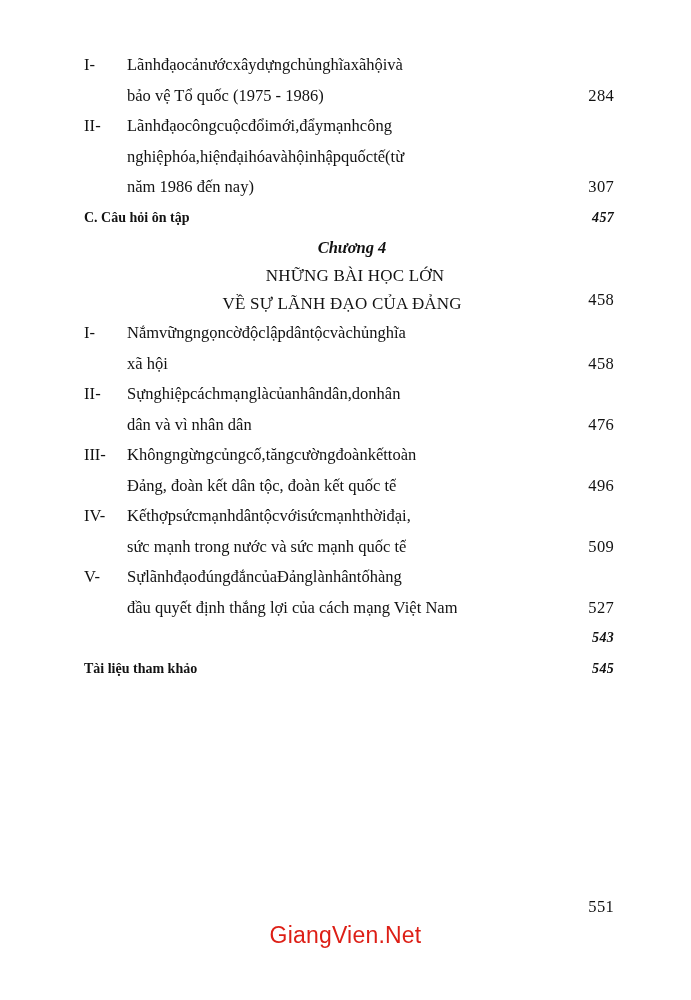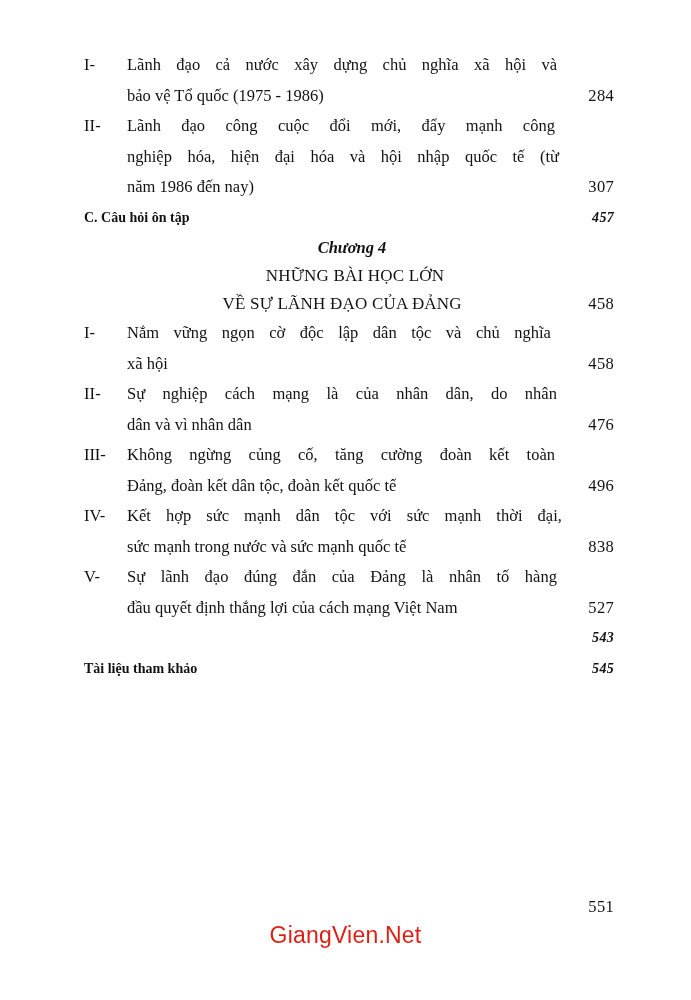--- a/index.html
+++ b/index.html
@@ -74,21 +74,21 @@
     margin-left: auto;
     padding-left: 10px;
     text-align: right;
     font-size: 16.5px;
     letter-spacing: 0.3px;
   }
 
   
   .just {
     display: flex;
-    justify-content: space-between;
+    justify-content: flex-start;
     width: 430px;
     font-size: 16.5px;
     line-height: 30.5px;
     white-space: nowrap;
   }
   .just.w428 { width: 428px; }
   .just.w424 { width: 424px; }
   .just.w432 { width: 432px; }
   .just.w435 { width: 435px; }
 
@@ -116,21 +116,21 @@
   }
   .chap-label {
     font-style: italic;
     font-weight: bold;
     font-size: 16.5px;
     line-height: 29px;
     padding-left: 6px;
   }
   .chap-title-row {
     display: flex;
-    align-items: center;
+    align-items: flex-start;
     width: 100%;
   }
   .chap-title {
     flex: 1 1 auto;
     text-align: center;
     font-size: 17px;
     line-height: 28px;
     letter-spacing: 0.2px;
     padding-left: 12px;
   }
@@ -327,21 +327,21 @@
           <span>dân</span>
           <span>tộc</span>
           <span>với</span>
           <span>sức</span>
           <span>mạnh</span>
           <span>thời</span>
           <span>đại,</span>
         </div>
         <div class="line">
           <span class="txt">sức mạnh trong nước và sức mạnh quốc tế</span>
-          <span class="pg">838</span>
+          <span class="pg">509</span>
         </div>
       </div>
     </div>
 
     <div class="entry">
       <div class="num-col">V-</div>
       <div class="body-col">
         <div class="just w430">
           <span>Sự</span>
           <span>lãnh</span>

